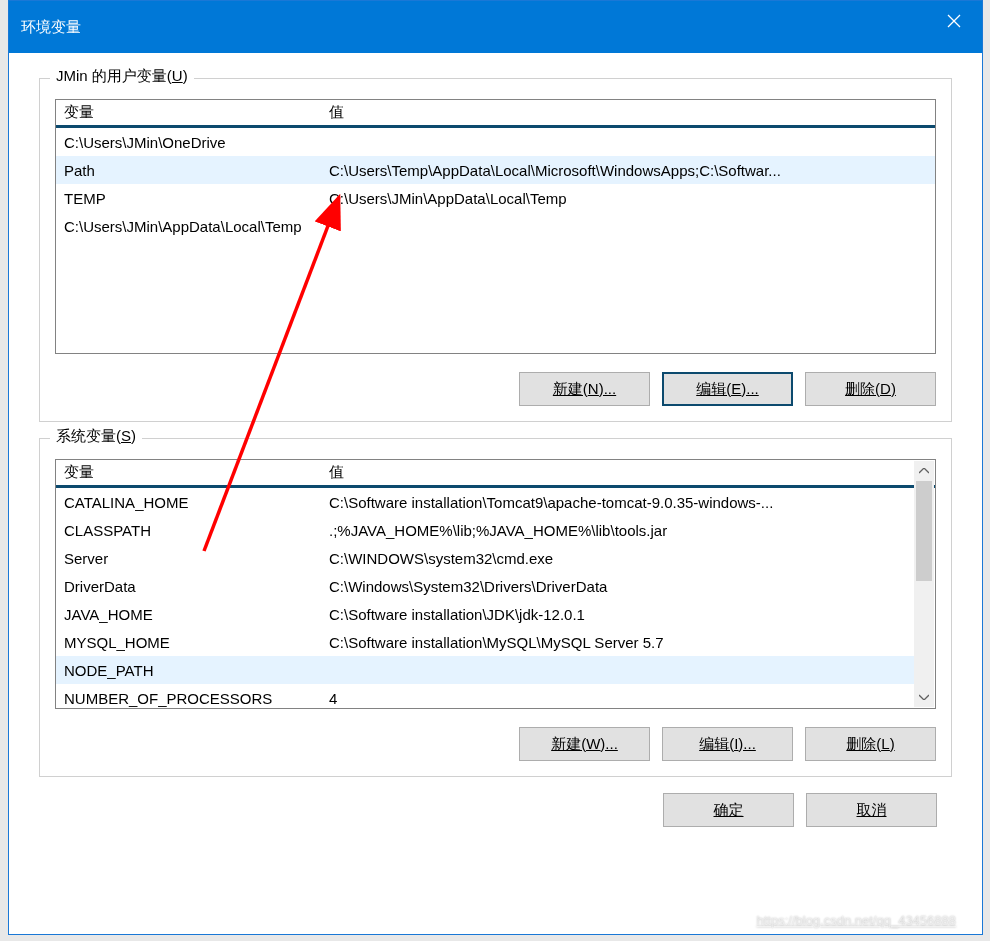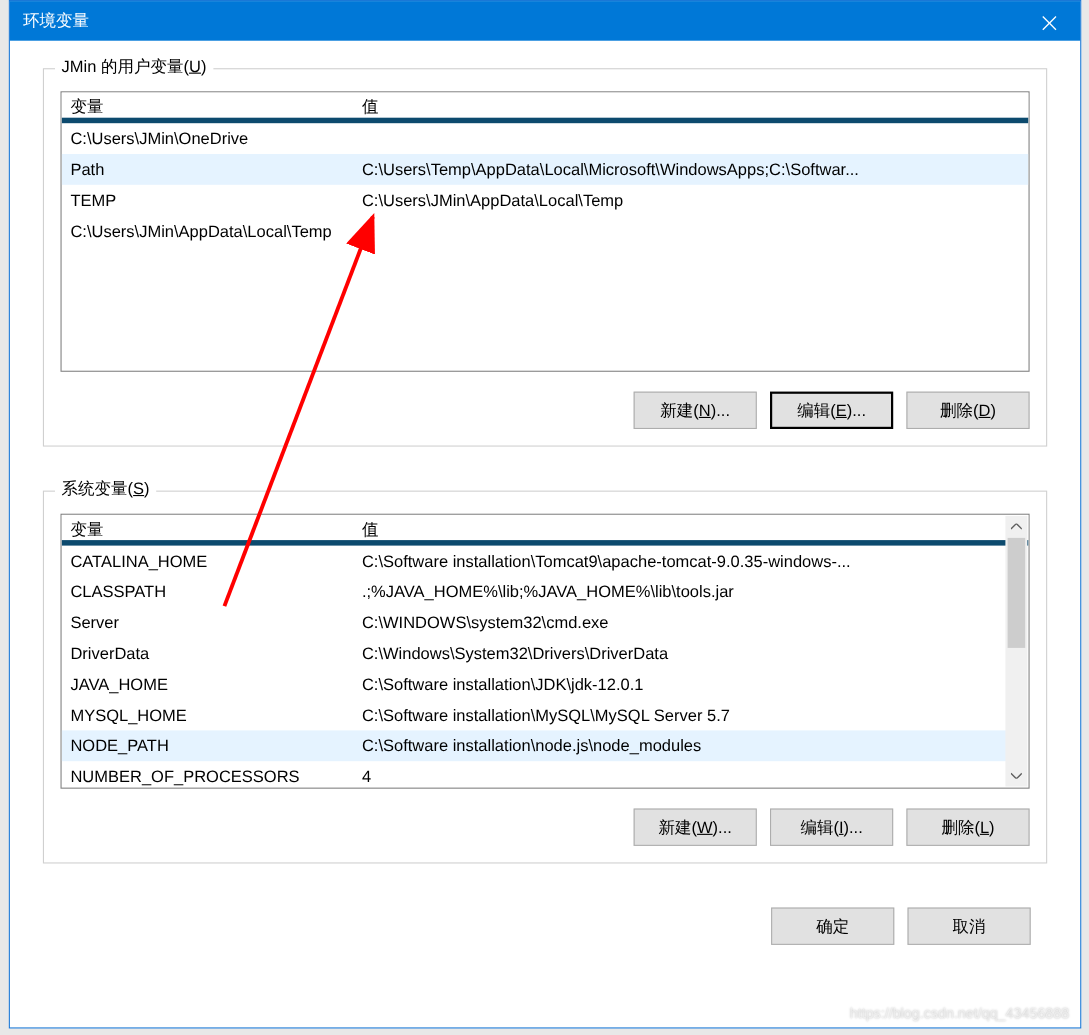--- a/index.html
+++ b/index.html
@@ -21,21 +21,21 @@
       left: 8px;
       top: 0;
       width: 975px;
       height: 935px;
       background: #ffffff;
       border: 1px solid #1a78d6;
       display: flex;
       flex-direction: column;
     }
     .titlebar {
-      height: 36px;
+      height: 52px;
       background: #0078d7;
       color: #fff;
       display: flex;
       align-items: center;
       padding: 0 12px;
       position: relative;
     }
     .titlebar-title {
       font-size: 15px;
     }
@@ -55,21 +55,21 @@
       height: 14px;
     }
     .content {
       flex: 1;
       padding: 25px 30px 20px 30px;
       display: flex;
       flex-direction: column;
     }
     .groupbox {
       border: 1px solid #d0d0d0;
-      margin-bottom: 40px;
+      margin-bottom: 16px;
       padding: 20px 15px 15px 15px;
       position: relative;
     }
     .groupbox-label {
       position: absolute;
       top: -12px;
       left: 10px;
       background: #fff;
       padding: 0 6px;
       font-size: 15px;
@@ -82,21 +82,22 @@
     }
     .user-list {
       height: 255px;
     }
     .sys-list {
       height: 250px;
     }
     .list-header {
       display: flex;
       height: 28px;
-      border-bottom: 5px solid #0c4a6e;
+      border-bottom: 3px solid #0c4a6e;
+      align-items: center;
       background: #fff;
       font-family: Liberation Serif, serif;
     }
     .list-header .col {
       padding: 4px 8px;
       font-size: 15px;
     }
     .col-name {
       width: 265px;
       flex-shrink: 0;
@@ -119,30 +120,31 @@
     .list-row .col {
       padding: 3px 8px;
     }
     .button-row {
       display: flex;
       justify-content: flex-end;
       gap: 12px;
       margin-top: 18px;
     }
     .btn {
-      width: 112px;
+      width: 131px;
       height: 34px;
       background: #e1e1e1;
       border: 1px solid #adadad;
       font-family: inherit;
       font-size: 15px;
       cursor: pointer;
+      text-decoration: underline;
     }
     .btn.focused {
-      border: 2px solid #000000;
+      border: 2px solid #0c4a6e;
     }
     .final-buttons {
       display: flex;
       justify-content: flex-end;
       gap: 12px;
       padding-right: 15px;
     }
     .scrollbar {
       position: absolute;
       right: 1px;
@@ -177,25 +179,26 @@
     .underline {
       text-decoration: underline;
     }
     .arrow-annotation {
       position: absolute;
       pointer-events: none;
       z-index: 100;
     }
     .watermark {
       position: absolute;
-      right: 10px;
+      right: 26px;
       bottom: 6px;
       color: rgba(255,255,255,0.5);
       font-size: 13px;
       text-shadow: 0 0 2px rgba(0,0,0,0.3);
+      text-decoration: underline;
     }
     .list-body {
       overflow: hidden;
     }
     .sys-list .list-body {
       padding-right: 20px;
     }
   </style>
 </head>
 <body>
@@ -279,21 +282,20 @@
             <div class="list-row">
               <div class="col col-name">JAVA_HOME</div>
               <div class="col col-value">C:\Software installation\JDK\jdk-12.0.1</div>
             </div>
             <div class="list-row">
               <div class="col col-name">MYSQL_HOME</div>
               <div class="col col-value">C:\Software installation\MySQL\MySQL Server 5.7</div>
             </div>
             <div class="list-row selected">
               <div class="col col-name">NODE_PATH</div>
-              <div class="col col-value">C:\Software installation\node.js\node_modules</div>
             </div>
             <div class="list-row">
               <div class="col col-name">NUMBER_OF_PROCESSORS</div>
               <div class="col col-value">4</div>
             </div>
           </div>
         <div class="scrollbar">
           <div class="scroll-btn">
             <svg width="10" height="6" viewBox="0 0 10 6">
                 <path d="M0 5 L5 0 L10 5" fill="none" stroke="#606060" stroke-width="1.3"></path>

